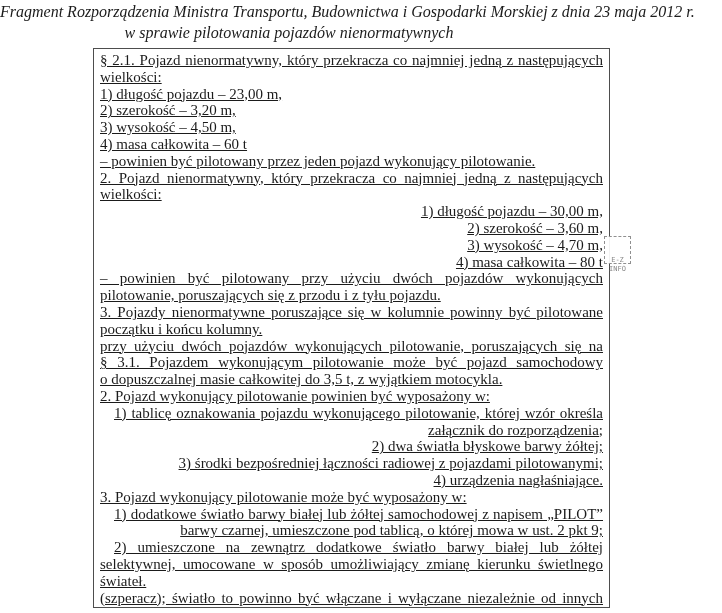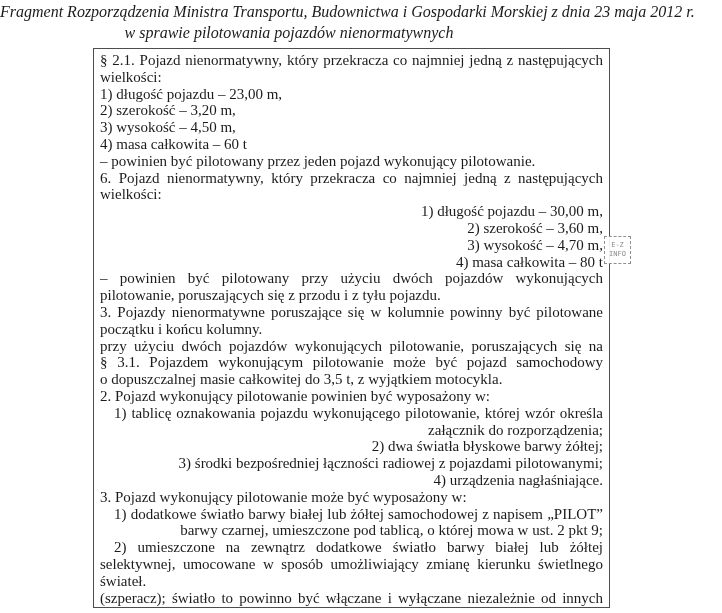--- a/index.html
+++ b/index.html
@@ -14,31 +14,31 @@
     font-size:16px; line-height:21px; color:#1b1b1b;
   }
   .doc-title .tl { white-space:nowrap; }
   .textbox {
     position:absolute; left:93px; top:48px; width:517px; height:560px;
     box-sizing:border-box; border:1px solid #4d4d4d;
     padding:3px 6px 0 6px;
     font-size:15px; line-height:16.8px;
   }
   .para { margin:0; }
-  .line { min-height:16.8px; }
+  .line { min-height:16.8px;text-decoration:underline; }
   .line.j { text-align:justify; text-align-last:justify; }
   .para.pad .line { padding-left:14px;text-align:right; }
   .para.first .line:first-child { padding-left:14px; }
   .stamp {
     position:absolute; left:604px; top:236px; width:27px; height:28px;
     box-sizing:border-box; border:1px dashed #8f8f8f;
     background:rgba(255,255,255,0.92);
     font-family:"DejaVu Sans Mono", monospace;
     font-size:7px; line-height:9px; letter-spacing:0px;
-    color:#8a8a8a; text-align:center; padding-top:4px; z-index:2;
+    color:#8a8a8a; text-align:center; padding-top:19px; z-index:2;
   }
 </style>
 </head>
 <body>
 
 <div class="doc-title">
   <div class="tl">Fragment Rozporządzenia Ministra Transportu, Budownictwa i Gospodarki Morskiej z dnia 23 maja 2012 r.</div>
   <div class="tl">w sprawie pilotowania pojazdów nienormatywnych</div>
 </div>
 
@@ -56,21 +56,21 @@
     <div class="para plain">
       <div class="line">3) wysokość – 4,50 m,</div>
     </div>
     <div class="para plain">
       <div class="line">4) masa całkowita – 60 t</div>
     </div>
     <div class="para plain">
       <div class="line">– powinien być pilotowany przez jeden pojazd wykonujący pilotowanie.</div>
     </div>
     <div class="para plain">
-      <div class="line j">6. Pojazd nienormatywny, który przekracza co najmniej jedną z następujących</div>
+      <div class="line j">2. Pojazd nienormatywny, który przekracza co najmniej jedną z następujących</div>
       <div class="line">wielkości:</div>
     </div>
     <div class="para pad">
       <div class="line">1) długość pojazdu – 30,00 m,</div>
     </div>
     <div class="para pad">
       <div class="line">2) szerokość – 3,60 m,</div>
     </div>
     <div class="para pad">
       <div class="line">3) wysokość – 4,70 m,</div>

